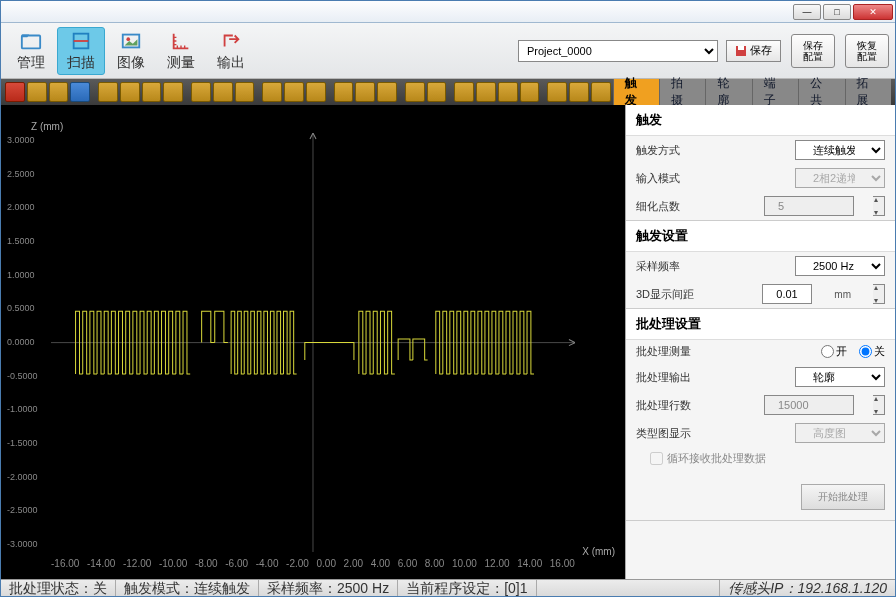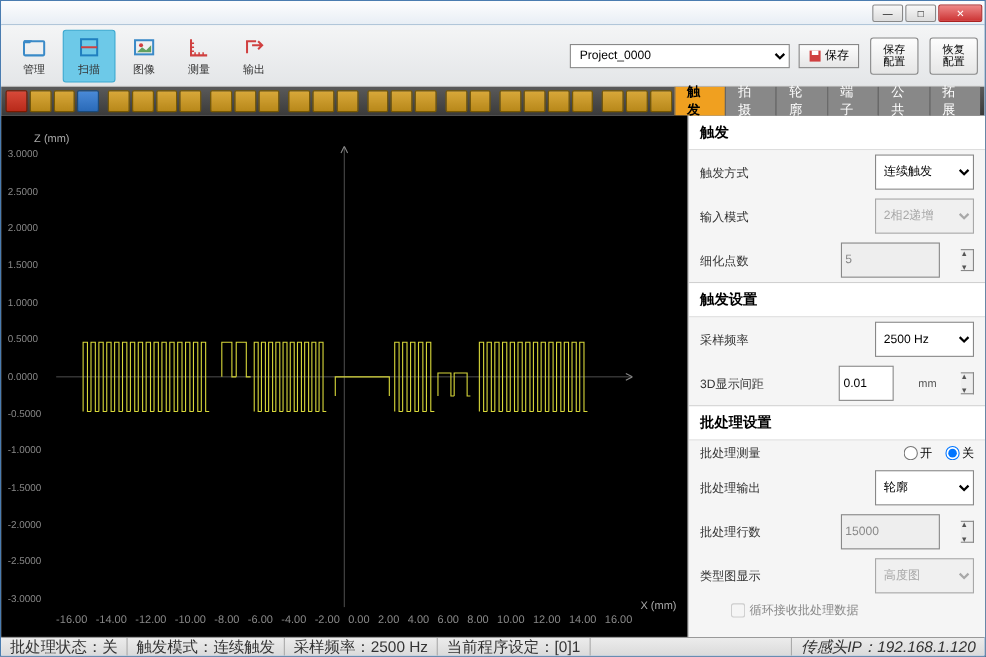--- a/index.html
+++ b/index.html
@@ -5,57 +5,57 @@
 * { box-sizing: border-box; margin: 0; padding: 0; font-family: "Microsoft YaHei", Arial, sans-serif; }
 body { background: #fff; width: 896px; height: 597px; overflow: hidden; border: 1px solid #4a7cb0; }
 .titlebar { height: 22px; background: linear-gradient(#fdfdfe, #e8eef5); border-bottom: 1px solid #a0b8d0; display: flex; align-items: center; justify-content: flex-end; padding: 0 2px; }
 .winbtns { display: flex; gap: 2px; }
 .winbtn { width: 28px; height: 16px; border: 1px solid #888; border-radius: 2px; font-size: 9px; display: flex; align-items: center; justify-content: center; cursor: pointer; background: linear-gradient(#f8f8f8, #dcdcdc); }
 .winbtn.close { background: linear-gradient(#e88, #c33); color: #fff; border-color: #a22; width: 40px; }
 .ribbon { height: 56px; background: linear-gradient(#f4f5f6, #e4e6e8); border-bottom: 1px solid #b8b8b8; display: flex; align-items: center; padding: 0 6px; gap: 2px; }
 .ribbtn { width: 48px; height: 48px; display: flex; flex-direction: column; align-items: center; justify-content: center; border: 1px solid transparent; border-radius: 3px; cursor: pointer; }
 .ribbtn.active { background: #6dc9e8; border-color: #3aa8d0; }
 .ribbtn svg { width: 24px; height: 22px; }
-.ribbtn .lbl { font-size: 10px; margin-top: 2px; color: #333; }
+.ribbtn .lbl { font-size: 14px; margin-top: 2px; color: #333; }
 .ribbon-spacer { flex: 1; }
 .project-select { width: 200px; height: 22px; font-size: 11px; border: 1px solid #888; background: #fff; padding: 0 4px; }
 .savebtn { margin-left: 6px; height: 22px; font-size: 11px; padding: 0 8px; border: 1px solid #888; background: linear-gradient(#fdfdfd,#e6e6e6); cursor: pointer; display: flex; align-items: center; gap: 3px; }
 .cfgbtn { margin-left: 8px; width: 44px; height: 34px; border: 1px solid #888; border-radius: 3px; background: linear-gradient(#fdfdfd,#e6e6e6); cursor: pointer; font-size: 10px; display: flex; flex-direction: column; align-items: center; justify-content: center; line-height: 1.1; }
 .toolstrip { height: 26px; background: linear-gradient(#5a5a5a,#3a3a3a); display: flex; align-items: center; padding: 0 4px; gap: 2px; }
 .tbtn { width: 20px; height: 20px; background: linear-gradient(#d8a83a,#b8881a); border: 1px solid #7a5a00; border-radius: 2px; cursor: pointer; }
 .tbtn.red { background: linear-gradient(#d84a3a,#b82a1a); border-color: #7a1a00; }
 .tbtn.blue { background: linear-gradient(#4a8ad8,#2a6ab8); border-color: #1a4a7a; }
 .tsep { width: 4px; }
 .tabs { display: flex; margin-left: auto; height: 26px; }
 .tab { padding: 0 11px; font-size: 12px; color: #ccc; display: flex; align-items: center; cursor: pointer; border-left: 1px solid #666; }
 .tab.active { background: #f0a020; color: #000; font-weight: bold; }
-.tab:not(.active) { background: #888; color: #ffffff; }
+.tab:not(.active) { background: #888; color: #0f172a; }
 .main { display: flex; height: 474px; }
 .plotarea { flex: 1; background: #000; position: relative; padding: 10px 10px 10px 50px; }
 .ylabel { position: absolute; left: 30px; top: 16px; color: #aaa; font-size: 10px; }
 .xlabel { position: absolute; right: 10px; bottom: 22px; color: #aaa; font-size: 10px; }
 .ticks-y { position: absolute; left: 6px; top: 30px; bottom: 30px; width: 40px; display: flex; flex-direction: column; justify-content: space-between; }
 .ticks-y span { color: #888; font-size: 9px; }
 .ticks-x { position: absolute; left: 50px; right: 50px; bottom: 10px; display: flex; justify-content: space-between; }
 .ticks-x span { color: #888; font-size: 10px; }
 .plot-svg { position: absolute; left: 50px; right: 50px; top: 28px; bottom: 30px; }
 .sidepanel { width: 270px; background: #f5f5f5; border-left: 1px solid #aaa; overflow-y: auto; }
 .section { border-bottom: 1px solid #ccc; }
 .section h3 { font-size: 13px; font-weight: bold; padding: 6px 10px; background: #fff; border-bottom: 1px solid #ddd; }
 .field { display: flex; align-items: center; padding: 4px 10px; font-size: 11px; gap: 19px; }
 .field .flab { flex: 1; color: #333; }
-.field select, .field input[type=text] { width: 90px; height: 32px; font-size: 11px; border: 1px solid #888; padding: 0 3px; background: #fff; }
+.field select, .field input[type=text] { width: 90px; height: 20px; font-size: 11px; border: 1px solid #888; padding: 0 13px; background: #fff; }
 .field select:disabled, .field input:disabled { background: #eee; color: #888; }
 .field .unit { font-size: 10px; margin-left: 3px; margin-right: 3px; color: #555; }
 .field .spinner { display: inline-block; width: 12px; height: 20px; border: 1px solid #888; border-left: none; background: #eee; cursor: pointer; position: relative; }
 .field .spinner::before { content: "▴"; position: absolute; top: -2px; left: 1px; font-size: 8px; color: #555;}
 .field .spinner::after { content: "▾"; position: absolute; bottom: -2px; left: 1px; font-size: 8px; color: #555;}
 .radiogrp { display: flex; gap: 12px; }
 .radiogrp label { font-size: 11px; display: flex; align-items: center; gap: 2px; }
-.checkbox-row { padding: 4px 10px 8px 24px; font-size: 11px; color: #888; display: flex; align-items: center; gap: 4px; margin-left: 14px; }
+.checkbox-row { padding: 4px 10px 8px 24px; font-size: 11px; color: #888; display: flex; align-items: center; gap: 4px; }
 .actionbtn { margin: 10px 10px 10px auto; display: block; padding: 5px 16px; font-size: 10px; border: 1px solid #aaa; background: linear-gradient(#f5f5f5,#ddd); color: #888; cursor: pointer; }
 .statusbar { height: 19px; background: linear-gradient(#ececec,#d8d8d8); border-top: 1px solid #999; display: flex; align-items: center; font-size: 14px; color: #333; }
 .statusbar .cell { padding: 0 8px; border-right: 1px solid #aaa; height: 100%; display: flex; align-items: center; }
 .statusbar .cell.last { margin-left: auto; border-left: 1px solid #aaa; border-right: none; font-style: italic; }
 </style>
 </head>
 <body>
 
 <div class="titlebar">
   <div class="winbtns">

